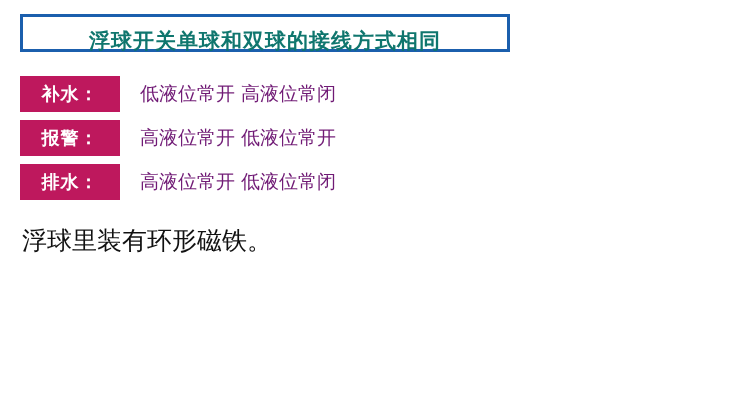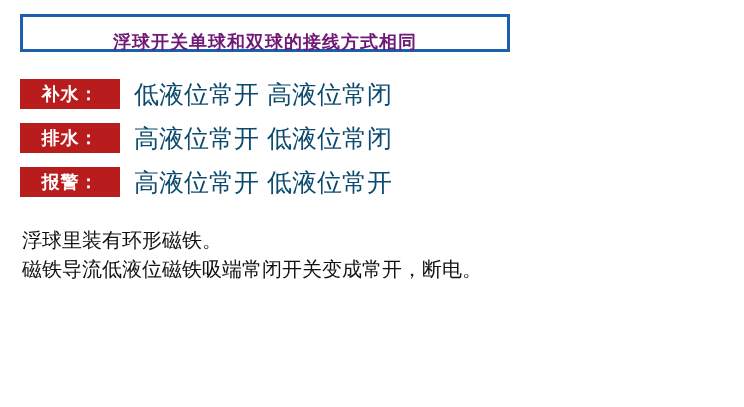--- a/index.html
+++ b/index.html
@@ -28,70 +28,70 @@
     top: 14px;
     width: 490px;
     height: 38px;
     border: 3px solid #1b5fad;
     box-sizing: border-box;
     display: flex;
     align-items: center;
     justify-content: center;
   }
   .title-text {
-    font-size: 18px;
+    font-size: 21px;
     font-weight: bold;
-    color: #701a75;
+    color: #0f766e;
     letter-spacing: 1px;
     line-height: 1;
     margin-top: 17px;
   }
 
   
   .rows {
     position: absolute;
     left: 20px;
     top: 78px;
     width: 700px;
   }
   .row {
     display: flex;
     align-items: center;
     height: 32px;
     margin-bottom: 12px;
   }
   .tag {
     width: 100px;
-    height: 30px;
-    background: #b91c1c;
+    height: 36px;
+    background: #be185d;
     color: #ffffff;
     font-size: 18px;
     font-weight: bold;
     display: flex;
     align-items: center;
     justify-content: center;
     box-sizing: border-box;
     letter-spacing: 1px;
   }
   .row-text {
-    margin-left: 14px;
-    font-size: 25px;
-    color: #0c4a6e;
+    margin-left: 20px;
+    font-size: 19px;
+    color: #701a75;
     white-space: pre;
   }
 
   
   .notes {
     position: absolute;
     left: 22px;
     top: 226px;
     width: 710px;
   }
   .note-line {
-    font-size: 20px;
+    font-size: 25px;
     line-height: 29px;
     color: #111111;
     white-space: pre;
   }
 </style>
 </head>
 <body>
 
 <div class="page">
 
@@ -100,29 +100,28 @@
   </div>
 
   <div class="rows">
 
     <div class="row">
       <div class="tag">补水：</div>
       <div class="row-text">低液位常开 高液位常闭</div>
     </div>
 
     <div class="row">
-      <div class="tag">排水：</div>
-      <div class="row-text">高液位常开 低液位常闭</div>
+      <div class="tag">报警：</div>
+      <div class="row-text">高液位常开 低液位常开</div>
     </div>
 
     <div class="row">
-      <div class="tag">报警：</div>
-      <div class="row-text">高液位常开 低液位常开</div>
+      <div class="tag">排水：</div>
+      <div class="row-text">高液位常开 低液位常闭</div>
     </div>
 
   </div>
 
   <div class="notes">
     <div class="note-line">浮球里装有环形磁铁。</div>
-    <div class="note-line">磁铁导流低液位磁铁吸端常闭开关变成常开，断电。</div>
   </div>
 
 </div>
 
 </body></html>

